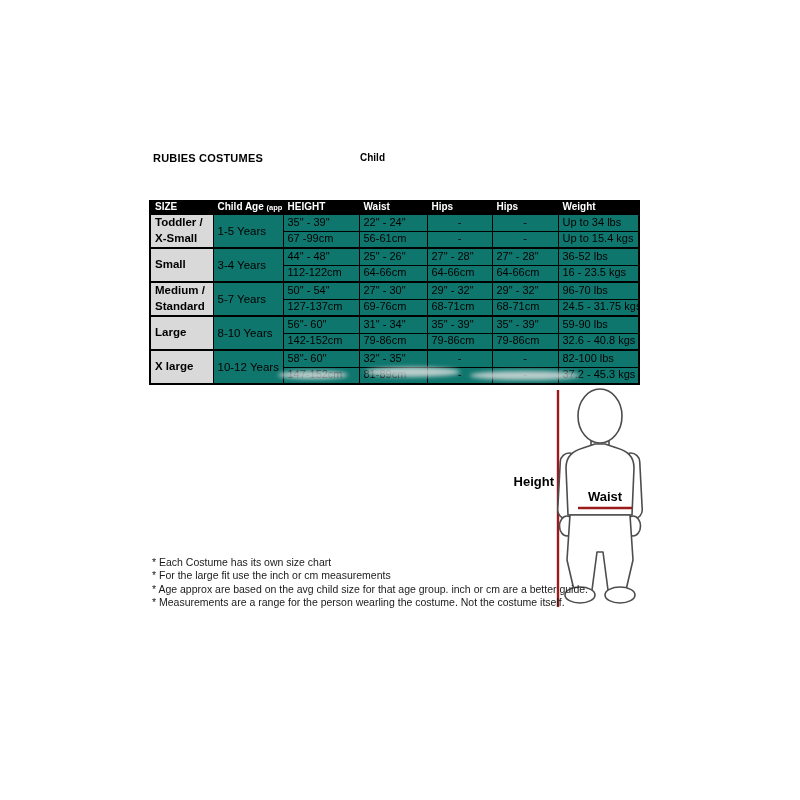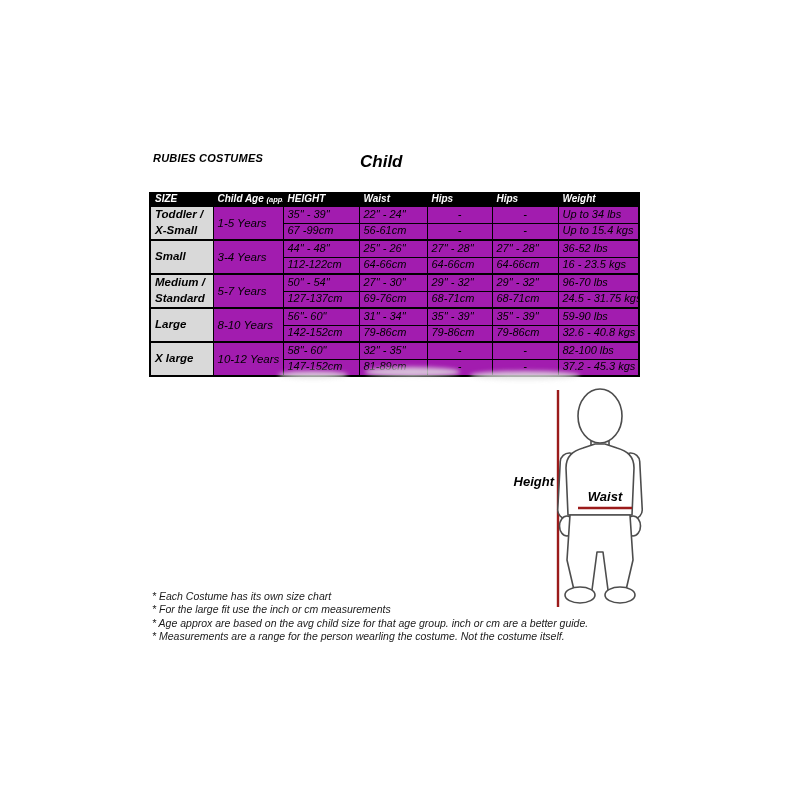--- a/index.html
+++ b/index.html
@@ -1,35 +1,35 @@
 <!DOCTYPE html>
 <html><head>
 <meta charset="utf-8">
 <style>
   html,body{margin:0;padding:0;background:#fff;}
   .canvas{position:relative;width:660px;height:800px;background:#ffffff;
-          font-family:"Liberation Sans",sans-serif;color:#000;overflow:hidden;font-style:italic;}
+          font-family:"Liberation Sans",sans-serif;color:#000;overflow:hidden;}
 
   .brand{position:absolute;left:153px;top:152px;font-size:11px;font-weight:bold;letter-spacing:.2px;}
-  .category{position:absolute;left:360px;top:152px;font-size:17px;font-weight:bold;}
-
-  table.size-table{position:absolute;left:149px;top:192px;width:489px;
-          border-collapse:collapse;table-layout:fixed;border:2px solid #000;background:#a21caf;}
+  .category{position:absolute;left:360px;top:152px;font-size:10px;font-weight:bold;}
+
+  table.size-table{position:absolute;left:149px;top:200px;width:489px;
+          border-collapse:collapse;table-layout:fixed;border:2px solid #000;background:#0f766e;}
   .size-table th,.size-table td{border:1px solid #000;padding:0 4px;font-size:11px;
           line-height:1.05;white-space:nowrap;overflow:hidden;vertical-align:middle;text-align:left;}
   .size-table thead tr{height:13px;}
   .size-table tbody tr{height:17px;}
   .size-table th{background:#000;color:#fff;font-size:10px;font-weight:bold;border-color:#000;}
   .size-table th .approx{font-size:7.5px;font-weight:bold;}
   td.size-cell{background:#d9d9d9;font-weight:bold;font-size:11.5px;line-height:1.35;}
   td.age-cell{font-size:11.5px;}
   .size-table tr.group-start td{border-top:2px solid #000;}
   .size-table td.dash{text-align:center;}
 
-  .footnotes{position:absolute;left:152px;top:556px;font-size:10.5px;line-height:13.4px;color:#1a1a1a;margin-top:34px;}
+  .footnotes{position:absolute;left:152px;top:556px;font-size:10.5px;line-height:13.4px;color:#1a1a1a;}
 
   .diagram{position:absolute;left:500px;top:380px;width:160px;height:240px;}
   .diagram svg{display:block;}
 
   .smudge{position:absolute;background:#e4e4e4;border-radius:50%;filter:blur(2px);opacity:.8;}
 </style>
 </head>
 <body>
 
 <div class="canvas">

